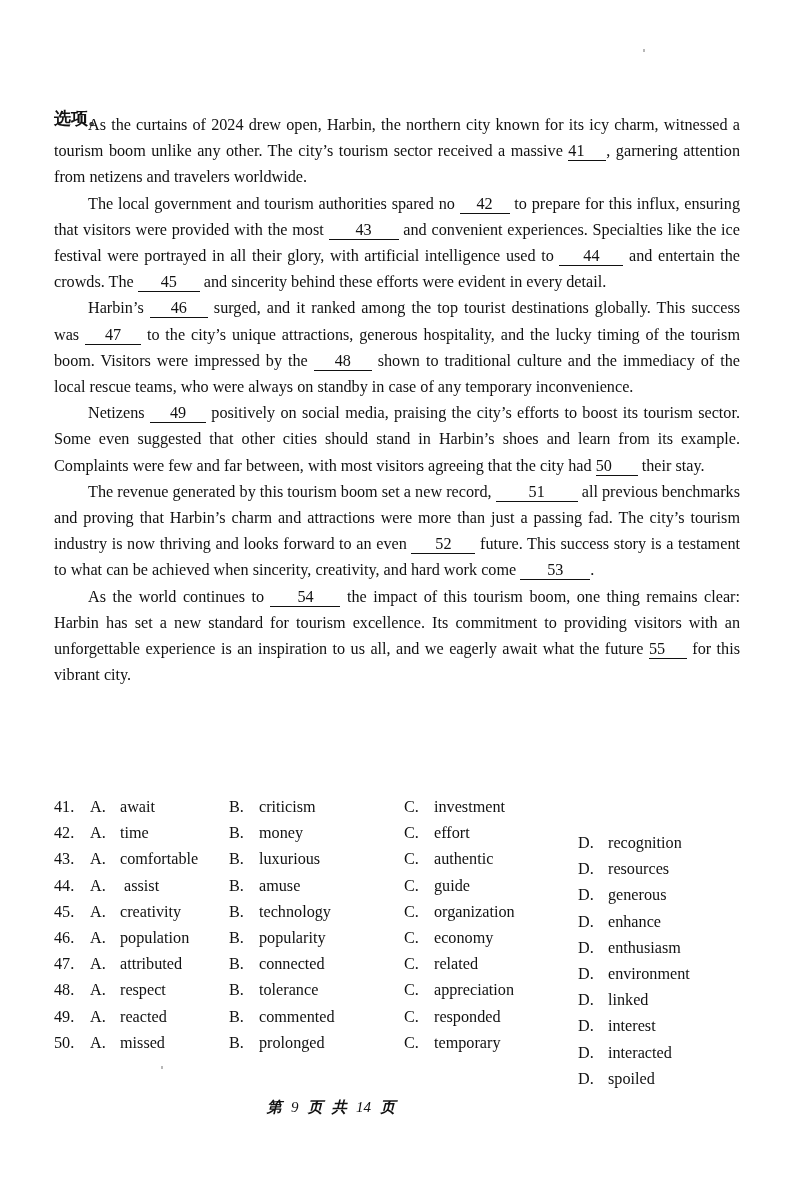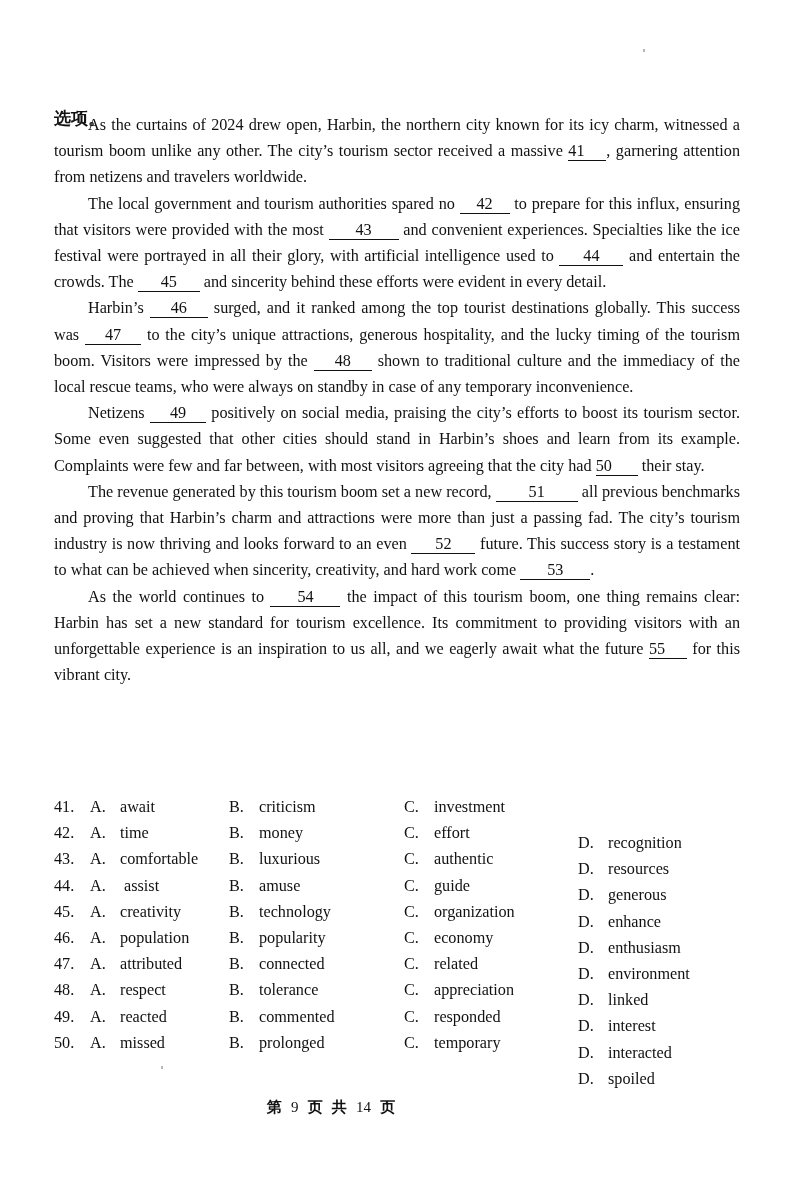--- a/index.html
+++ b/index.html
@@ -81,20 +81,21 @@
     .footer {
       position: absolute;
       left: 0;
       width: 662px;
       top: 1098px;
       text-align: center;
       font-size: 15px;
       font-weight: bold;
       font-family: "DejaVu Sans", sans-serif;
       word-spacing: 4px;
+      font-style: italic;
     }
     .footer .num {
       font-family: "Liberation Serif", serif;
       font-weight: normal;
     }
   </style>
 </head>
 <body>
 
 <div class="page">

